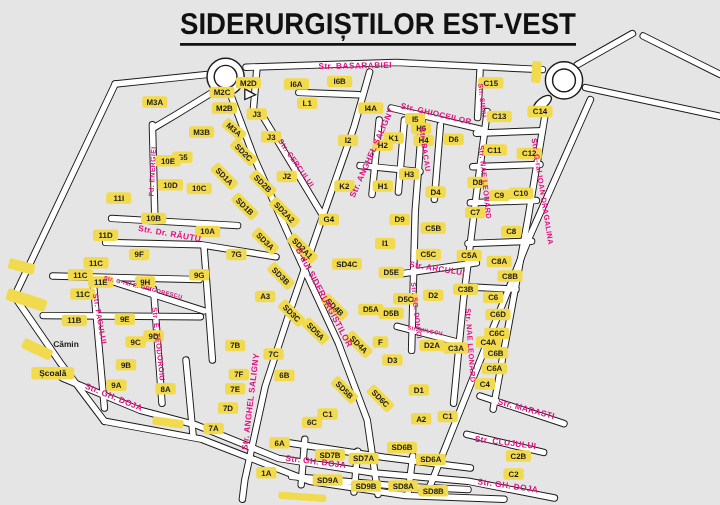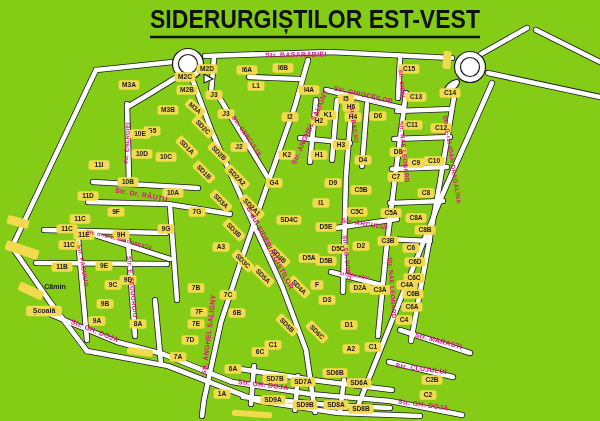--- a/index.html
+++ b/index.html
@@ -1,16 +1,16 @@
 <!DOCTYPE html>
 <html><head>
 <meta charset="utf-8">
 <style>
   html,body{margin:0;padding:0;background:#ffffff;}
-  .frame{position:relative;width:600px;height:421px;background:#84cc16;overflow:hidden;
+  .frame{position:relative;width:600px;height:421px;background:#e5e5e5;overflow:hidden;
          font-family:"Liberation Sans", sans-serif;}
   svg{position:absolute;left:0;top:0;}
   .title-text{font-family:"Liberation Sans", sans-serif;font-weight:bold;fill:#111;}
 </style>
 </head>
 <body>
 
 <div class="frame">
   <svg id="mapsvg" width="600" height="421" viewBox="0 0 600 421">
     <g>

